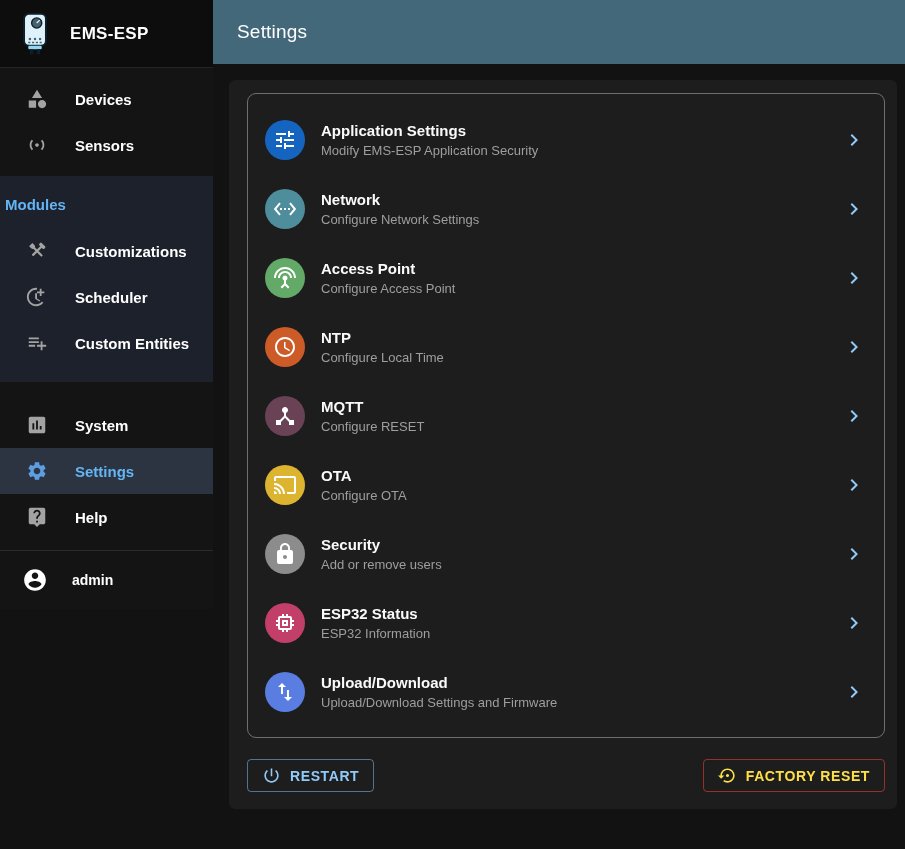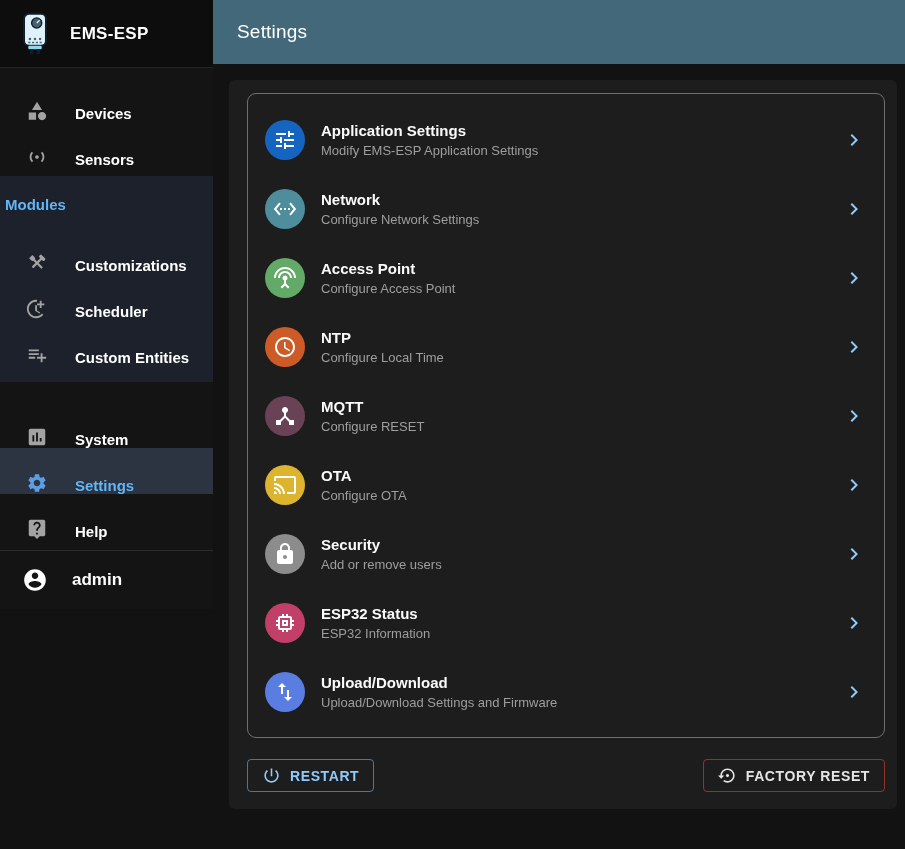--- a/index.html
+++ b/index.html
@@ -22,21 +22,21 @@
     height: 68px; flex: 0 0 68px;
     background: #0d0d0d;
     display: flex; align-items: center;
     padding: 0 14px 0 18px; gap: 18px;
     border-bottom: 1px solid #242424;
   }
   .brand { font-size: 17px; font-weight: bold; letter-spacing: .3px; }
   .nav-group { padding-top: 8px; }
   .nav-item {
     height: 46px;
-    display: flex; align-items: flex-end;
+    display: flex; align-items: center;
     padding-left: 26px; gap: 27px;
     font-size: 15px; font-weight: bold;
     cursor: pointer; color: #ffffff;
   }
   .nav-item .nicon { width: 22px; height: 22px; color: #a3a3a3; flex: 0 0 22px; display:flex; }
   .nav-item .nicon svg { width: 22px; height: 22px; }
   .modules {
     margin-top: 8px;
     background: #1c212b;
     padding: 0 0 16px 0;
@@ -46,21 +46,21 @@
     padding: 20px 16px 15px 5px;
   }
   .bottom-group { margin-top: auto; }
   .nav-item.selected { background: #2b3440; color: #64b5f6; }
   .nav-item.selected .nicon { color: #5d9ee2; }
   .divider { border-top: 1px solid #2c2c2c; margin-top: 10px; }
   .user-row {
     height: 58px;
     display: flex; align-items: center;
     padding-left: 22px; gap: 24px;
-    font-size: 17px; font-weight: bold; cursor: pointer;
+    font-size: 14px; font-weight: bold; cursor: pointer;
   }
   .user-row .nicon { width: 26px; height: 26px; color: #ffffff; display:flex; }
   .user-row .nicon svg { width: 26px; height: 26px; }
 
   
   .main { flex: 1; display: flex; flex-direction: column; min-width: 0; }
   .topstrip { height: 4px; background: #36393c; }
   .appbar {
     height: 64px; flex: 0 0 64px;
     background: #43687a;
@@ -105,21 +105,21 @@
     display: inline-flex; align-items: center; gap: 9px;
     padding: 0 14px;
     border-radius: 4px;
     background: transparent;
     font-family: "Liberation Sans", sans-serif;
     font-size: 14px; font-weight: bold; letter-spacing: .6px;
     cursor: pointer;
   }
   .btn svg { width: 19px; height: 19px; }
   .btn-restart { color: #90caf9; border: 1px solid rgba(144,202,249,.5); }
-  .btn-danger  { color: #e5e5e5; border: 1px solid rgba(244,67,54,.55); }
+  .btn-danger  { color: #fde047; border: 1px solid rgba(244,67,54,.55); }
 </style>
 </head>
 <body>
 
 <div class="app">
 
   <div class="sidebar">
 
     <div class="sidebar-header">
       <span style="display:flex">
@@ -242,21 +242,21 @@
         <div class="listbox">
 
           <div class="srow">
             <span class="circle" style="background-color: rgb(21, 101, 192);">
               <svg viewBox="0 0 24 24" fill="currentColor">
                   <path d="M3 17v2h6v-2H3zM3 5v2h10V5H3zm10 16v-2h8v-2h-8v-2h-2v6h2zM7 9v2H3v2h4v2h2V9H7zm14 4v-2H11v2h10zm-6-4h2V7h4V5h-4V3h-2v6z"></path>
                 </svg>
             </span>
             <span class="rowtext">
               <div class="rowtitle">Application Settings</div>
-              <div class="rowsub">Modify EMS-ESP Application Settings</div>
+              <div class="rowsub">Modify EMS-ESP Application Security</div>
             </span>
             <span class="chev">
                 <svg viewBox="0 0 24 24" fill="currentColor">
                   <path d="M10 6 8.59 7.41 13.17 12l-4.58 4.59L10 18l6-6z"></path>
                 </svg>
               </span>
           </div>
 
           <div class="srow">
             <span class="circle" style="background-color: rgb(78, 141, 156);">

